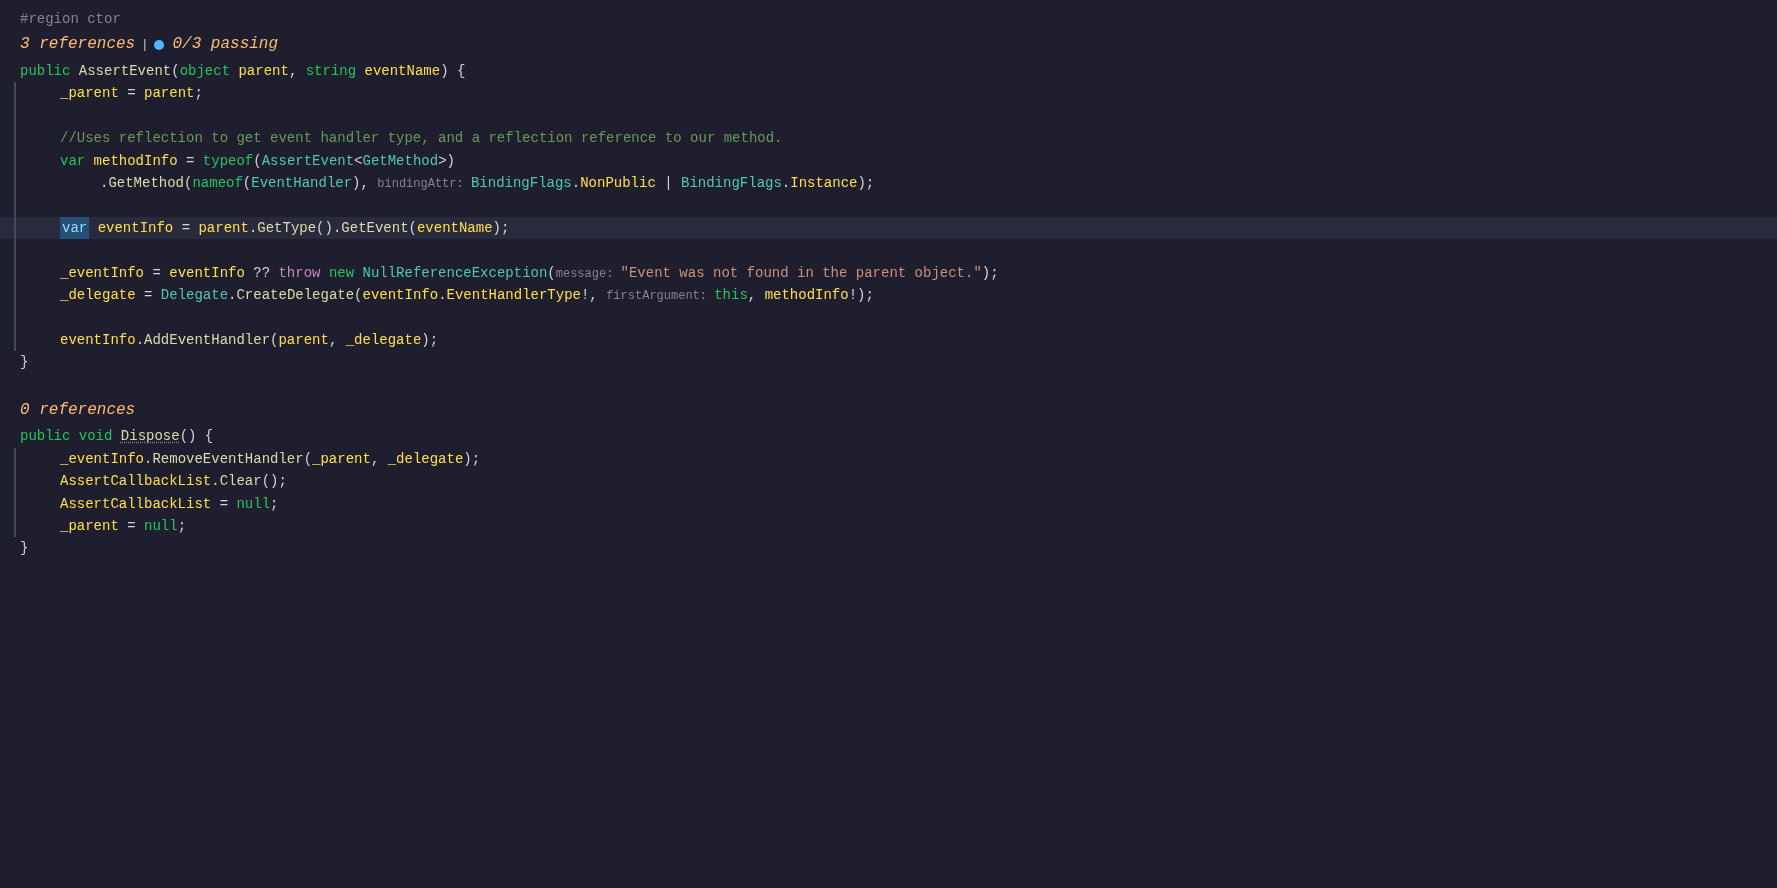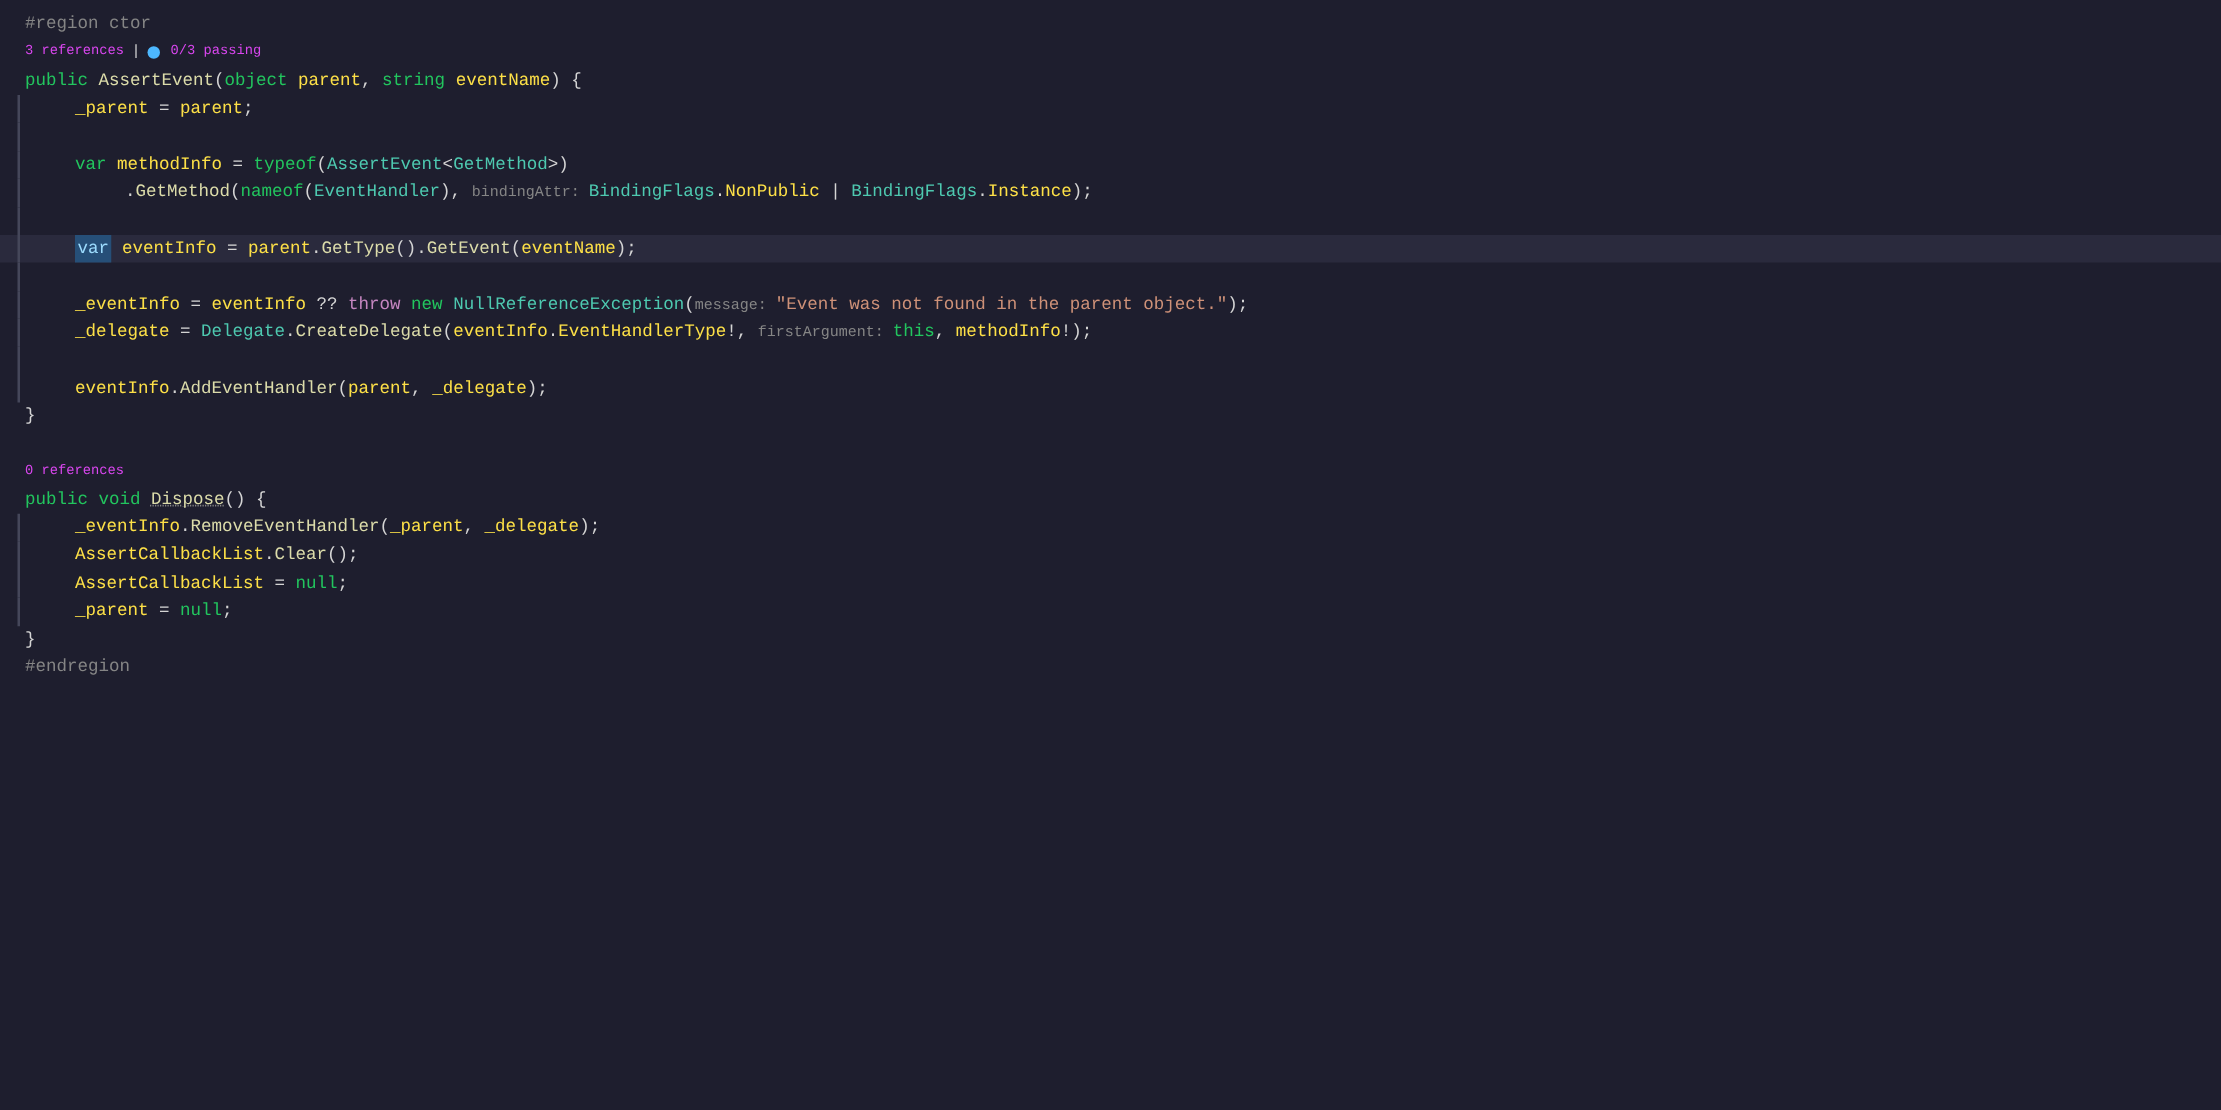--- a/index.html
+++ b/index.html
@@ -51,21 +51,21 @@
     
     .kw-blue { color: #22c55e; }       
     .kw-cyan { color: #4ec9b0; }       
     .kw-green { color: #6a9955; }      
     .kw-yellow { color: #dcdcaa; }     
     .kw-orange { color: #ce9178; }     
     .kw-purple { color: #c586c0; }     
     .kw-light { color: #fde047; }      
     .kw-white { color: #d4d4d4; }       
     .kw-region { color: #858585; }     
-    .kw-meta { color: #d946ef; font-size: 11px; }
+    .kw-meta { color: #fdba74; font-size: 16px; font-style: italic; }
     .kw-highlight-var {
       background-color: #264f78;
       color: #9cdcfe;
       padding: 0 2px;
     }
     .kw-underline { text-decoration: underline dotted #858585; }
     .refs-line {
       padding: 2px 0 2px 20px;
       font-size: 12px;
       color: #858585;
@@ -115,20 +115,25 @@
   </div>
 
   <div class="line has-border">
     <span class="line-content">
       <span style="display:inline-block;width:40px"></span><span class="kw-light">_parent</span><span class="kw-white"> = </span><span class="kw-light">parent</span><span class="kw-white">;</span>
     </span>
   </div>
 
   <div class="line has-border empty-line"></div>
 
+  <div class="line has-border">
+    <span class="line-content">
+      <span style="display:inline-block;width:40px"></span><span class="kw-green">//Uses reflection to get event handler type, and a reflection reference to our method.</span>
+    </span>
+  </div>
 
   <div class="line has-border">
     <span class="line-content">
       <span style="display:inline-block;width:40px"></span><span class="kw-blue">var </span><span class="kw-light">methodInfo</span><span class="kw-white"> = </span><span class="kw-blue">typeof</span><span class="kw-white">(</span><span class="kw-cyan">AssertEvent</span><span class="kw-white">&lt;</span><span class="kw-cyan">GetMethod</span><span class="kw-white">&gt;)</span>
     </span>
   </div>
 
   <div class="line has-border">
     <span class="line-content">
       <span style="display:inline-block;width:80px"></span><span class="kw-white">.</span><span class="kw-yellow">GetMethod</span><span class="kw-white">(</span><span class="kw-blue">nameof</span><span class="kw-white">(</span><span class="kw-cyan">EventHandler</span><span class="kw-white">), </span><span class="hint-label">bindingAttr: </span><span class="kw-cyan">BindingFlags</span><span class="kw-white">.</span><span class="kw-light">NonPublic</span><span class="kw-white"> | </span><span class="kw-cyan">BindingFlags</span><span class="kw-white">.</span><span class="kw-light">Instance</span><span class="kw-white">);</span>
@@ -207,19 +212,14 @@
       <span style="display:inline-block;width:40px"></span><span class="kw-light">_parent</span><span class="kw-white"> = </span><span class="kw-blue">null</span><span class="kw-white">;</span>
     </span>
   </div>
 
   <div class="line">
     <span class="line-content">
       <span class="kw-white">}</span>
     </span>
   </div>
 
-  <div class="line">
-    <span class="line-content">
-      <span class="kw-region">#endregion</span>
-    </span>
-  </div>
 
 </div>
 
 </body></html>

